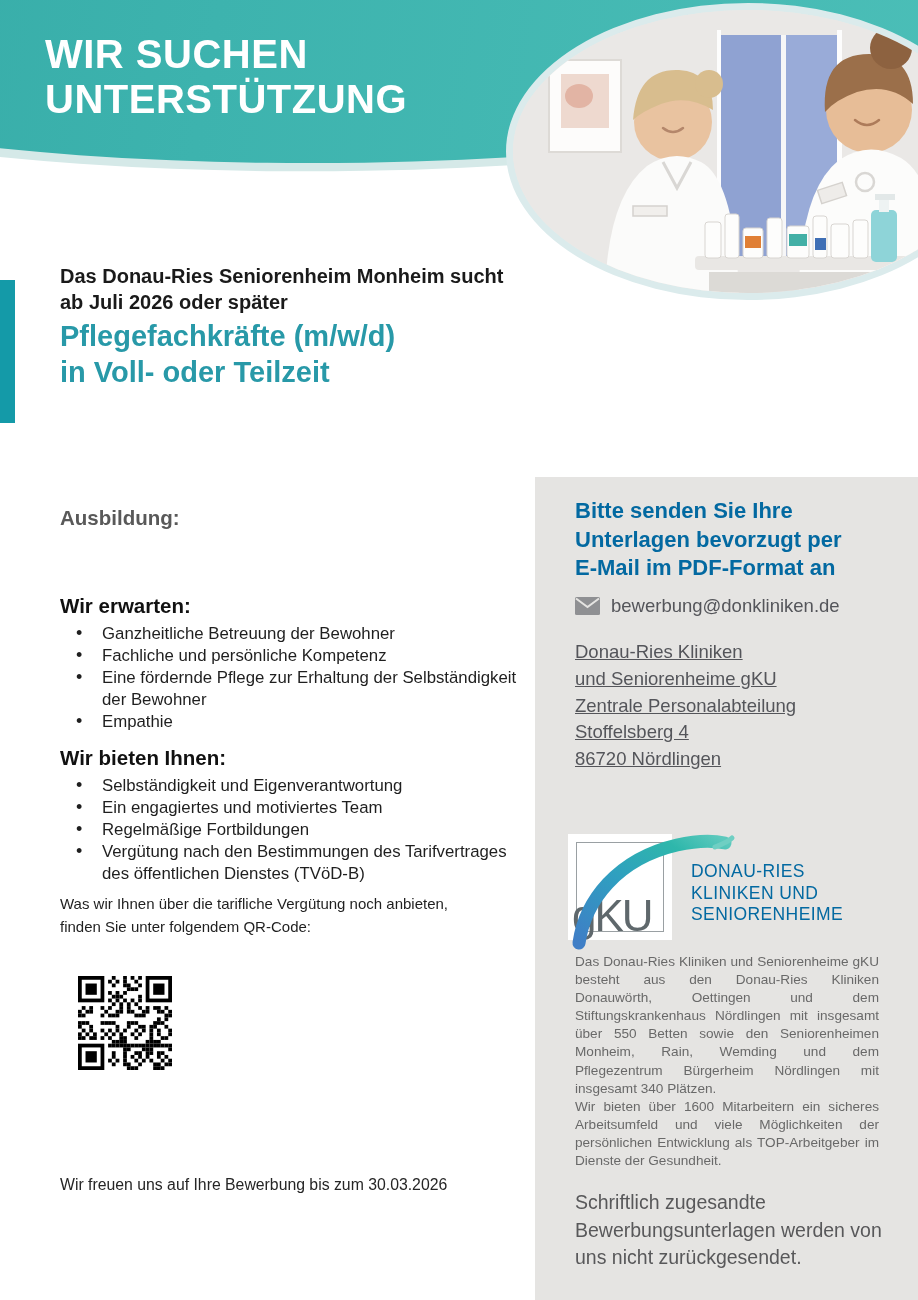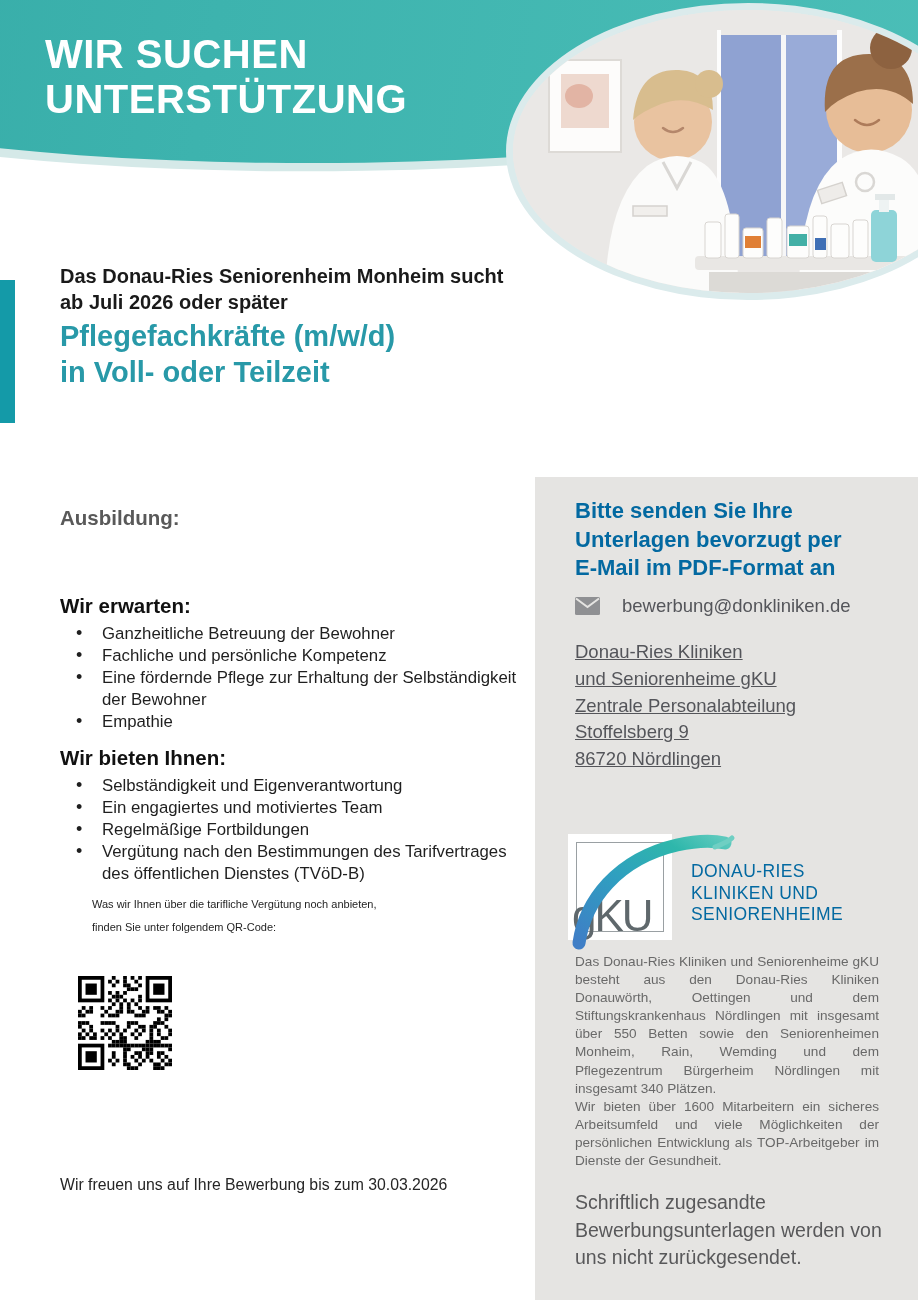--- a/index.html
+++ b/index.html
@@ -19,29 +19,29 @@
   .intro{position:absolute;left:60px;top:224px;font-size:20px;font-weight:bold;color:#1a1a1a;line-height:25.5px;margin-top:40px;}
   .accent-bar{position:absolute;left:0;top:280px;width:15px;height:143px;background:#149aa8;}
   .job-title{position:absolute;left:60px;top:318px;font-size:29px;font-weight:bold;color:#2899a8;line-height:36px;}
 
   .sec-heading{position:absolute;left:60px;font-size:20.5px;font-weight:bold;color:#111111;}
   .sec-heading.gray{color:#595959;}
   .blist{position:absolute;left:60px;width:478px;margin:0;padding:0;list-style:none;}
   .blist li{position:relative;padding-left:42px;font-size:16.8px;line-height:22px;color:#1f1f1f;white-space:pre-line;}
   .blist li::before{content:"\2022";position:absolute;left:16px;top:-1px;font-size:18px;color:#1f1f1f;}
 
-  .qr-note{position:absolute;left:60px;top:893px;font-size:11px;line-height:22.5px;color:#1f1f1f;white-space:pre-line;margin-left:32px;}
+  .qr-note{position:absolute;left:60px;top:893px;font-size:15px;line-height:22.5px;color:#1f1f1f;white-space:pre-line;}
   .qr-box{position:absolute;left:78px;top:976px;width:94px;height:94px;}
   .contact-note{position:absolute;left:60px;top:1094px;width:470px;font-size:15.8px;line-height:22px;color:#262626;white-space:pre-line;}
   .deadline-note{position:absolute;left:60px;top:1176px;font-size:15.8px;color:#262626;}
 
   
   .sidebar{position:absolute;left:535px;top:477px;width:383px;height:823px;background:#e5e4e2;}
   .sb-heading{position:absolute;left:40px;top:20px;font-size:22px;font-weight:bold;line-height:28.5px;color:#0369a1;white-space:pre-line;}
-  .email-row{position:absolute;left:40px;top:118px;display:flex;align-items:center;gap:22px;text-align:right;}
+  .email-row{position:absolute;left:40px;top:118px;display:flex;align-items:center;gap:11px;text-align:right;}
   .email-row .env{flex:0 0 auto;display:block;}
   .email-text{font-size:18.5px;color:#54555a;}
   .address{position:absolute;left:40px;top:162px;font-size:18.5px;line-height:26.8px;color:#54555a;text-decoration:underline;}
   .logo{position:absolute;left:33px;top:357px;display:flex;align-items:flex-start;}
   .logo-box{position:relative;width:104px;height:106px;background:#ffffff;flex:0 0 auto;}
   .logo-box .inner-frame{position:absolute;left:8px;top:8px;right:8px;bottom:8px;border:1.6px solid #9aa0a3;}
   .logo-box .gku{position:absolute;left:4px;bottom:2px;font-size:44px;color:#5f686c;letter-spacing:-2px;line-height:1;}
   .logo-box svg.brush{position:absolute;left:-3px;top:-9px;overflow:visible;}
   .logo-name{margin-left:19px;margin-top:27px;font-size:17.5px;line-height:21.5px;color:#0369a1;letter-spacing:.4px;white-space:pre-line;}
   .about{position:absolute;left:40px;top:476px;width:304px;font-size:13.6px;line-height:18.1px;color:#696969;text-align:justify;}
@@ -369,21 +369,21 @@
         <rect x="0" y="0" width="25" height="18" rx="1.5" fill="#8f9093"></rect>
         <path d="M1 1.5 L12.5 10 L24 1.5" fill="none" stroke="#e5e4e2" stroke-width="2"></path>
       </svg>
       <span class="email-text">bewerbung@donkliniken.de</span>
     </div>
 
     <div class="address">
       <div>Donau-Ries Kliniken</div>
       <div>und Seniorenheime gKU</div>
       <div>Zentrale Personalabteilung</div>
-      <div>Stoffelsberg 9</div>
+      <div>Stoffelsberg 4</div>
       <div>86720 Nördlingen</div>
     </div>
 
     <div class="logo">
       <div class="logo-box">
         <div class="inner-frame"></div>
         <span class="gku">gKU</span>
         <svg class="brush" width="168" height="124" viewBox="0 0 168 124">
           <defs>
             <linearGradient id="brushgrad" x1="0" y1="1" x2="1" y2="0">

